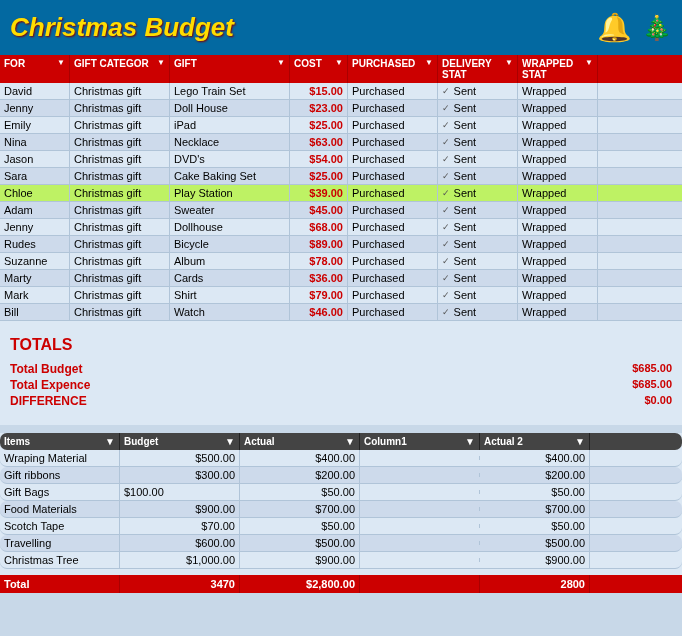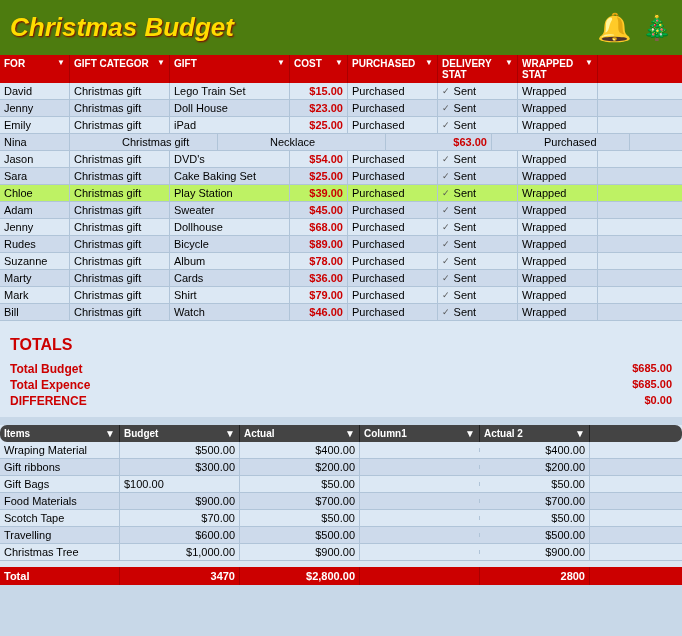--- a/index.html
+++ b/index.html
@@ -5,21 +5,21 @@
     * { margin: 0; padding: 0; box-sizing: border-box; }
     body {
       font-family: Arial, sans-serif;
       font-size: 11px;
       background: #c8d8e8;
       width: 682px;
     }
 
     
     .header {
-      background: #4d7c0f;
+      background: #0369a1;
       padding: 8px 10px;
       display: flex;
       align-items: center;
       justify-content: space-between;
       min-height: 55px;
     }
     .header-title {
       font-size: 26px;
       font-weight: bold;
       color: #ffdd00;
@@ -88,21 +88,21 @@
     .col-cat    { width: 100px; min-width: 100px; }
     .col-gift   { width: 120px; min-width: 120px; }
     .col-cost   { width: 58px; min-width: 58px; text-align: right; }
     .col-purch  { width: 90px; min-width: 90px; }
     .col-deliv  { width: 80px; min-width: 80px; }
     .col-wrap   { width: 80px; min-width: 80px; }
 
     
     .totals-section {
       background: #dce8f4;
-      padding: 15px 10px 7px 10px;
+      padding: 15px 10px 15px 10px;
     }
     .totals-title {
       font-size: 16px;
       font-weight: bold;
       color: #cc0000;
       margin-bottom: 8px;
     }
     .totals-row {
       display: flex;
       justify-content: space-between;
@@ -140,20 +140,21 @@
       display: flex;
       align-items: center;
       justify-content: space-between;
     }
 
     .bottom-data-row {
       display: flex;
       align-items: center;
       border-bottom: 1px solid #b0c4d8;
       background: #dce8f4;
+      border-radius: 7px;
     }
     .bottom-data-row:nth-child(even) {
       background: #cddaeb;
     }
     .bottom-data-row .col {
       padding: 2px 4px;
       border-right: 1px solid #b0c4d8;
       overflow: hidden;
       white-space: nowrap;
     }
@@ -253,21 +254,21 @@
     <div class="col col-for">Emily</div>
     <div class="col col-cat">Christmas gift</div>
     <div class="col col-gift">iPad</div>
     <div class="col col-cost cost-val">$25.00</div>
     <div class="col col-purch">Purchased</div>
     <div class="col col-deliv" style="display:flex;align-items:center;gap:4px;">
       <span class="checkmark">✓</span>Sent
     </div>
     <div class="col col-wrap">Wrapped</div>
   </div>
-        <div class="data-row" style="background: rgb(205, 218, 235); gap: 48px;">
+        <div class="data-row" style="background: rgb(205, 218, 235);">
     <div class="col col-for">Nina</div>
     <div class="col col-cat">Christmas gift</div>
     <div class="col col-gift">Necklace</div>
     <div class="col col-cost cost-val">$63.00</div>
     <div class="col col-purch">Purchased</div>
     <div class="col col-deliv" style="display:flex;align-items:center;gap:4px;">
       <span class="checkmark">✓</span>Sent
     </div>
     <div class="col col-wrap">Wrapped</div>
   </div>

